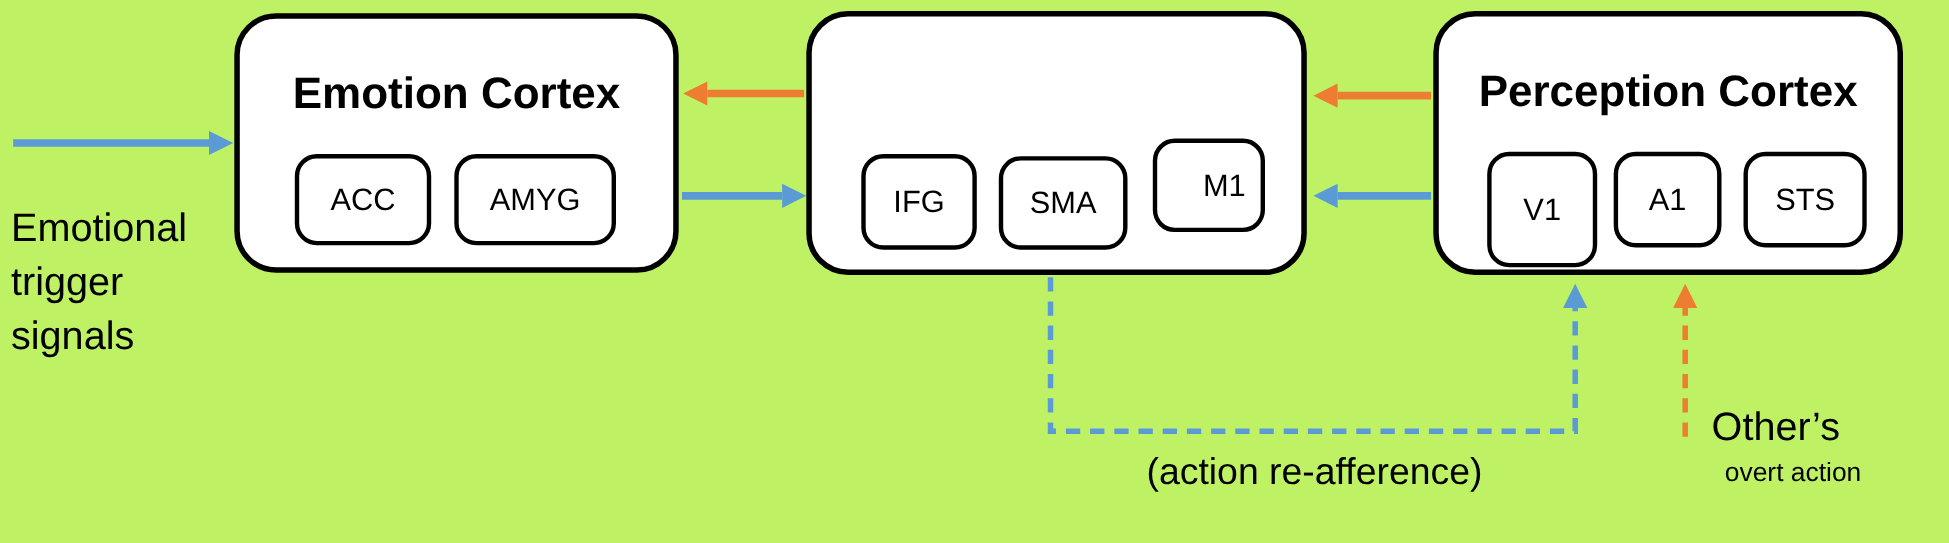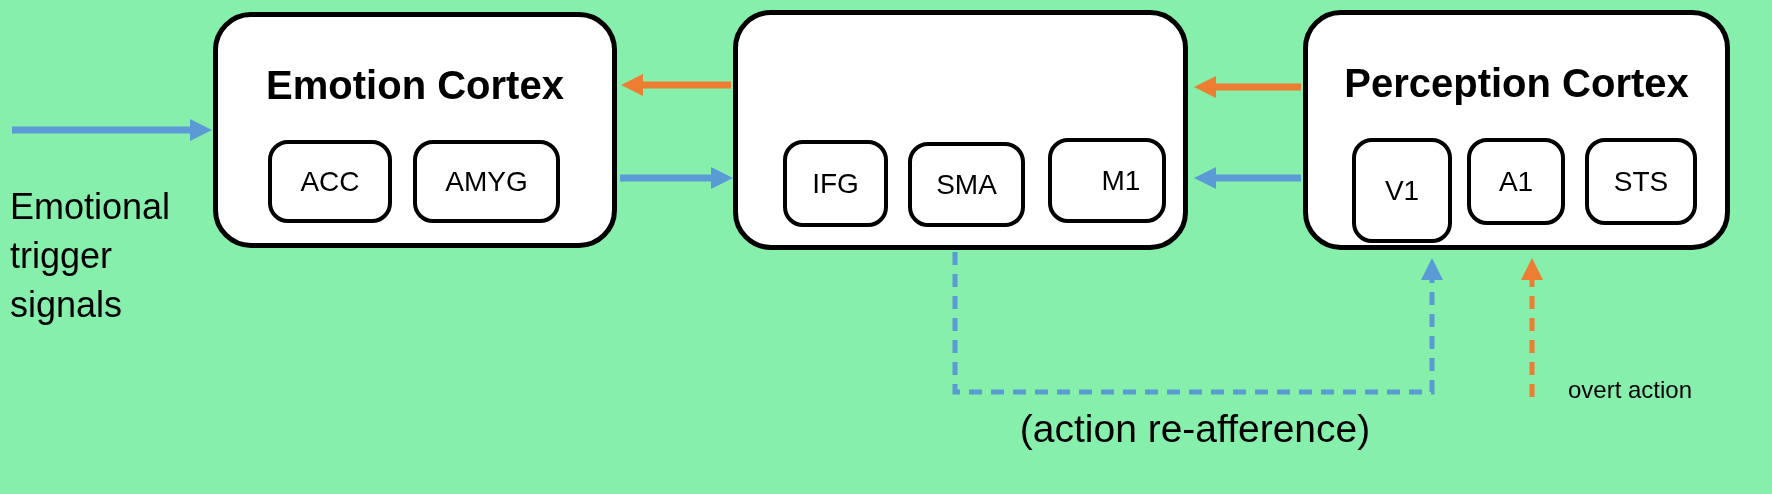--- a/index.html
+++ b/index.html
@@ -6,21 +6,21 @@
     margin: 0;
     padding: 0;
     background: #ffffff;
     font-family: "Liberation Sans", sans-serif;
     color: #000000;
   }
   .canvas {
     position: relative;
     width: 1772px;
     height: 494px;
-    background: #86efac;
+    background: #bef264;
     overflow: hidden;
   }
   .cortex-box {
     position: absolute;
     box-sizing: border-box;
     border: 5px solid #000000;
     border-radius: 38px;
     background: #ffffff;
   }
   .box-title {
@@ -48,21 +48,21 @@
     font-size: 36px;
     line-height: 49px;
     white-space: nowrap;
     margin-top: 40px;
   }
   .caption {
     position: absolute;
     white-space: nowrap;
   }
   .caption .cap-line-1 { font-size: 37px; line-height: 37px; }
-  .caption .cap-line-2 { font-size: 39px; line-height: 34px; margin-top: 2px; }
+  .caption .cap-line-2 { font-size: 34px; line-height: 34px; margin-top: 2px; }
   .caption-center { text-align: center; }
   .others-label .cap-line-1 { font-size: 36px; line-height: 40px; }
   .others-label .cap-line-2 { font-size: 24px; line-height: 40px; margin-left: 12px; }
   svg.arrows {
     position: absolute;
     left: 0; top: 0;
     width: 1772px;
     height: 494px;
     pointer-events: none;
   }
@@ -77,21 +77,21 @@
   <div class="cortex-box" style="left:1303px; top:10px; width:427px; height:240px;"></div>
 
   <div class="box-title" style="left:213px; top:62px; width:404px;">Emotion Cortex</div>
   <div class="box-title" style="left:1303px; top:60px; width:427px;">Perception Cortex</div>
 
   <div class="sub-box" style="left:268px; top:140px; width:124px; height:83px;">ACC</div>
   <div class="sub-box" style="left:413px; top:140px; width:147px; height:83px;">AMYG</div>
 
   <div class="sub-box" style="left:783px; top:140px; width:105px; height:87px;">IFG</div>
   <div class="sub-box" style="left:908px; top:142px; width:117px; height:85px;">SMA</div>
-  <div class="sub-box" style="left:1048px; top:138px; width:118px; height:85px;padding-left:28px;">M1</div>
+  <div class="sub-box" style="left:1048px; top:126px; width:102px; height:85px;padding-left:28px;">M1</div>
 
   <div class="sub-box" style="left:1352px; top:138px; width:100px; height:105px;">V1</div>
   <div class="sub-box" style="left:1467px; top:138px; width:98px; height:87px;">A1</div>
   <div class="sub-box" style="left:1585px; top:138px; width:112px; height:87px;">STS</div>
 
   <svg class="arrows" viewBox="0 0 1772 494">
     <defs>
       <marker id="head-blue" markerUnits="userSpaceOnUse" markerWidth="28" markerHeight="28" refX="2" refY="13" orient="auto">
         <path d="M2,2 L24,13 L2,24 Z" fill="#5B9BD5"></path>
       </marker>
@@ -119,16 +119,17 @@
     <div>Emotional</div>
     <div>trigger</div>
     <div>signals</div>
   </div>
 
   <div class="caption caption-center" style="left:1010px; top:410px; width:370px;">
     <div class="cap-line-2">(action re-afference)</div>
   </div>
 
   <div class="caption others-label" style="left:1556px; top:368px;">
+    <div class="cap-line-1">Other’s</div>
     <div class="cap-line-2">overt action</div>
   </div>
 
 </div>
 
 </body></html>

